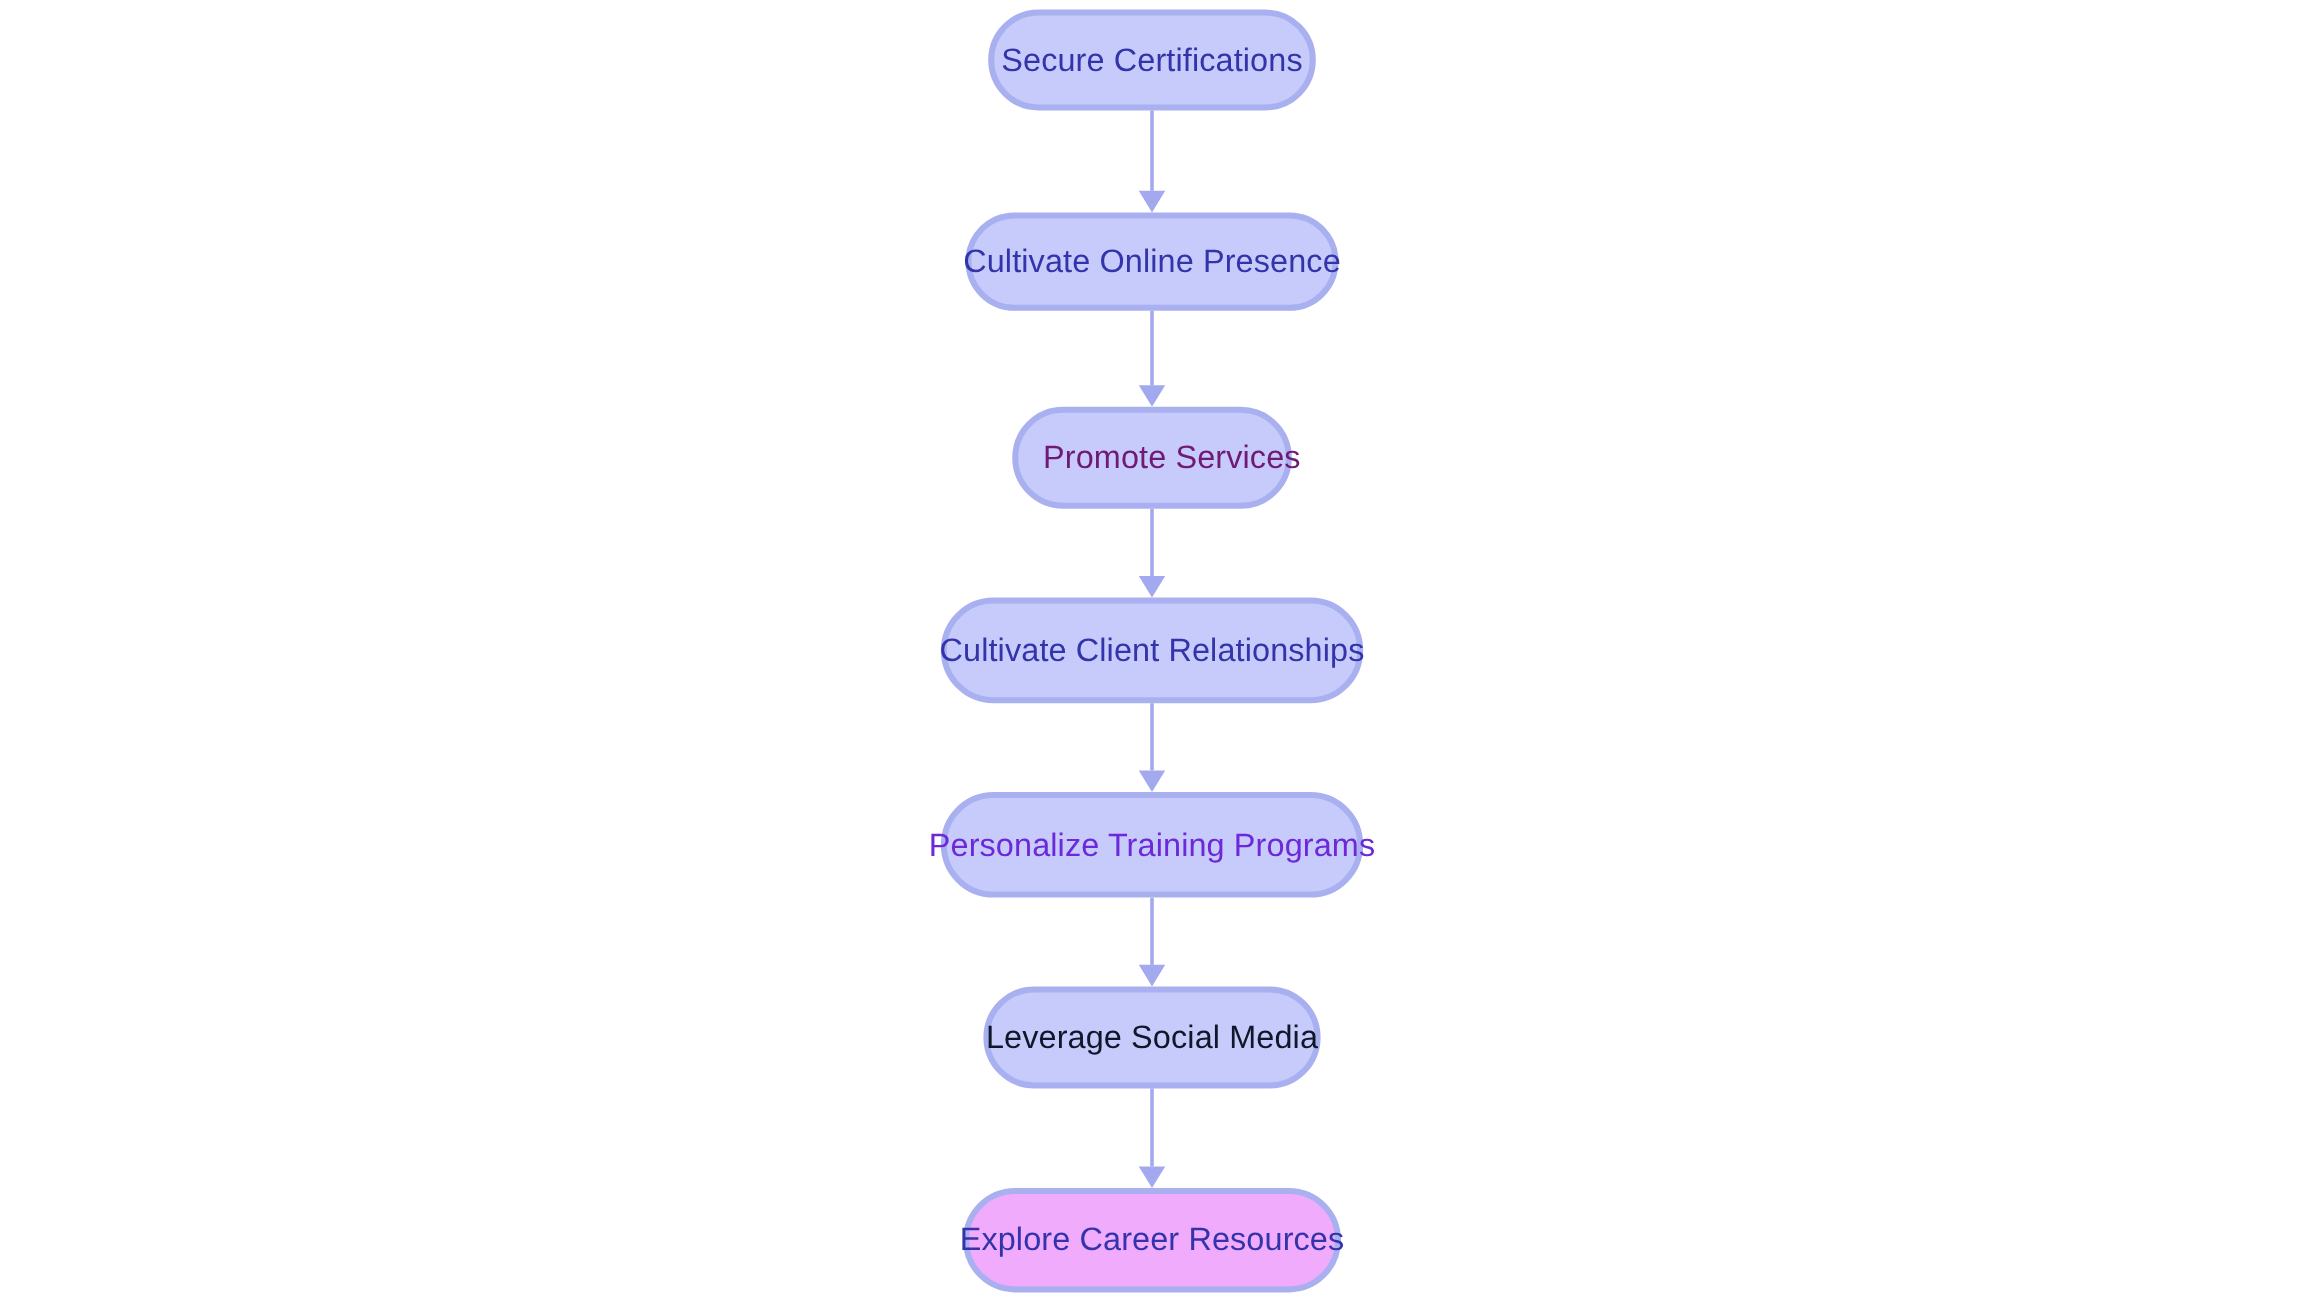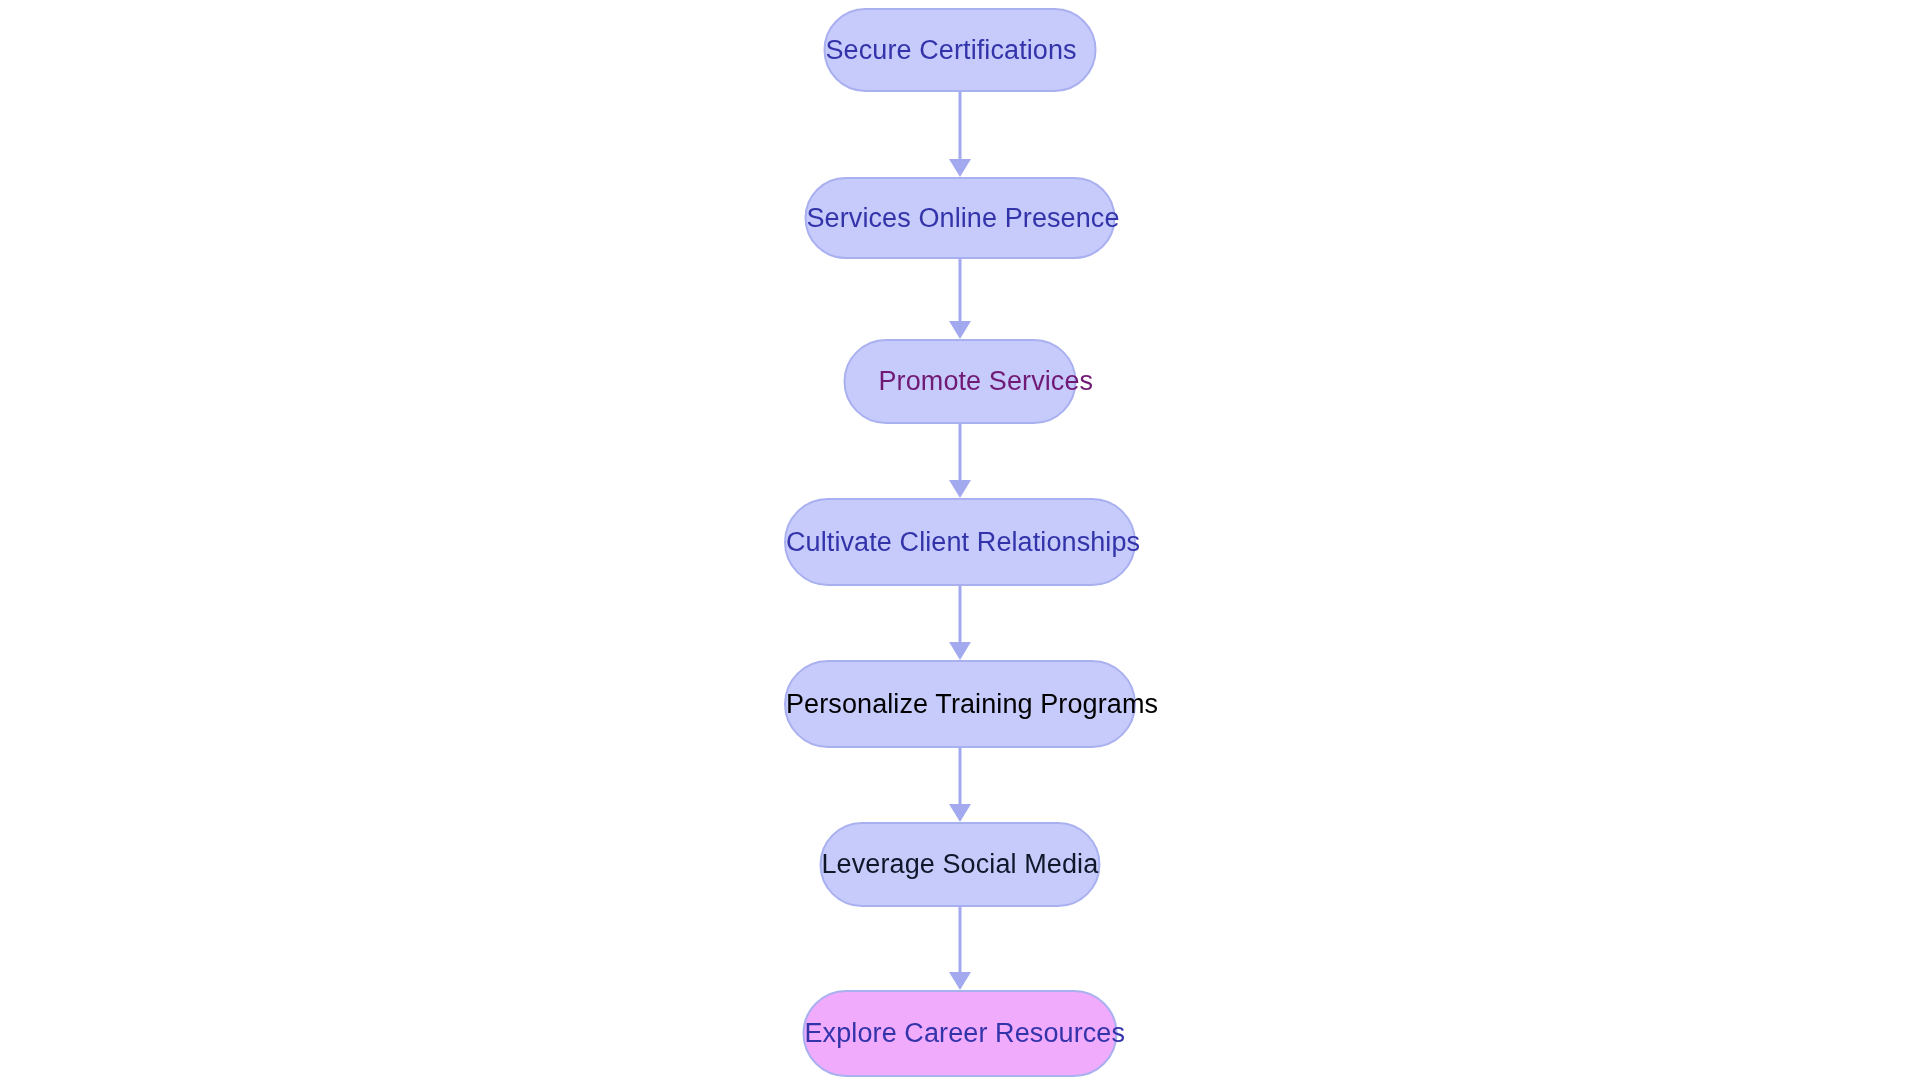--- a/index.html
+++ b/index.html
@@ -39,23 +39,23 @@
     top: 0;
     width: 1920px;
     height: 1083px;
   }
 
   .flow-node {
     position: absolute;
     box-sizing: border-box;
     display: flex;
     align-items: center;
-    justify-content: flex-start;
+    justify-content: center;
     background: #c6cbfb;
-    border: 2px solid #0369a1;
+    border: 5px solid #0369a1;
     border-radius: 999px;
     transform: translateX(-50%);
   }
 
   .flow-node-label {
     color: #3333aa;
     font-size: 27px;
     font-weight: 400;
     line-height: 1;
     letter-spacing: 0.1px;
@@ -93,30 +93,30 @@
         <line x1="960" y1="907" x2="960" y2="972" stroke="#a3a9ee" stroke-width="3"></line>
         <polygon points="949,972 971,972 960,990" fill="#a3a9ee"></polygon>
       </g>
     </svg>
 
   <div id="node-layer">
       <div class="flow-node" style="left: 960px; top: 8px; width: 273px; height: 84px; background: rgb(198, 203, 251); border-color: rgb(169, 176, 240);">
         <span class="flow-node-label" style="color: rgb(51, 51, 170);">Secure Certifications</span>
       </div>
       <div class="flow-node" style="left: 960px; top: 177px; width: 311px; height: 82px; background: rgb(198, 203, 251); border-color: rgb(169, 176, 240);">
-        <span class="flow-node-label" style="color: rgb(51, 51, 170);">Services Online Presence</span>
+        <span class="flow-node-label" style="color: rgb(51, 51, 170);">Cultivate Online Presence</span>
       </div>
       <div class="flow-node" style="left: 960px; top: 339px; width: 233px; height: 85px; background: rgb(198, 203, 251); border-color: rgb(169, 176, 240);">
         <span class="flow-node-label" style="color: #701a75; margin-left: 33px;">Promote Services</span>
       </div>
       <div class="flow-node" style="left: 960px; top: 498px; width: 352px; height: 88px; background: rgb(198, 203, 251); border-color: rgb(169, 176, 240);">
         <span class="flow-node-label" style="color: rgb(51, 51, 170);">Cultivate Client Relationships</span>
       </div>
       <div class="flow-node" style="left: 960px; top: 660px; width: 352px; height: 88px; background: rgb(198, 203, 251); border-color: rgb(169, 176, 240);">
-        <span class="flow-node-label" style="color: #000000;">Personalize Training Programs</span>
+        <span class="flow-node-label" style="color: #6d28d9;">Personalize Training Programs</span>
       </div>
       <div class="flow-node" style="left: 960px; top: 822px; width: 281px; height: 85px; background: rgb(198, 203, 251); border-color: rgb(169, 176, 240);">
         <span class="flow-node-label" style="color: #0f172a;">Leverage Social Media</span>
       </div>
       <div class="flow-node" style="left: 960px; top: 990px; width: 315px; height: 87px; background: #f0abfc; border-color: rgb(169, 176, 240);">
         <span class="flow-node-label" style="color: rgb(51, 51, 170);">Explore Career Resources</span>
       </div>
     </div>
 
 </div>

